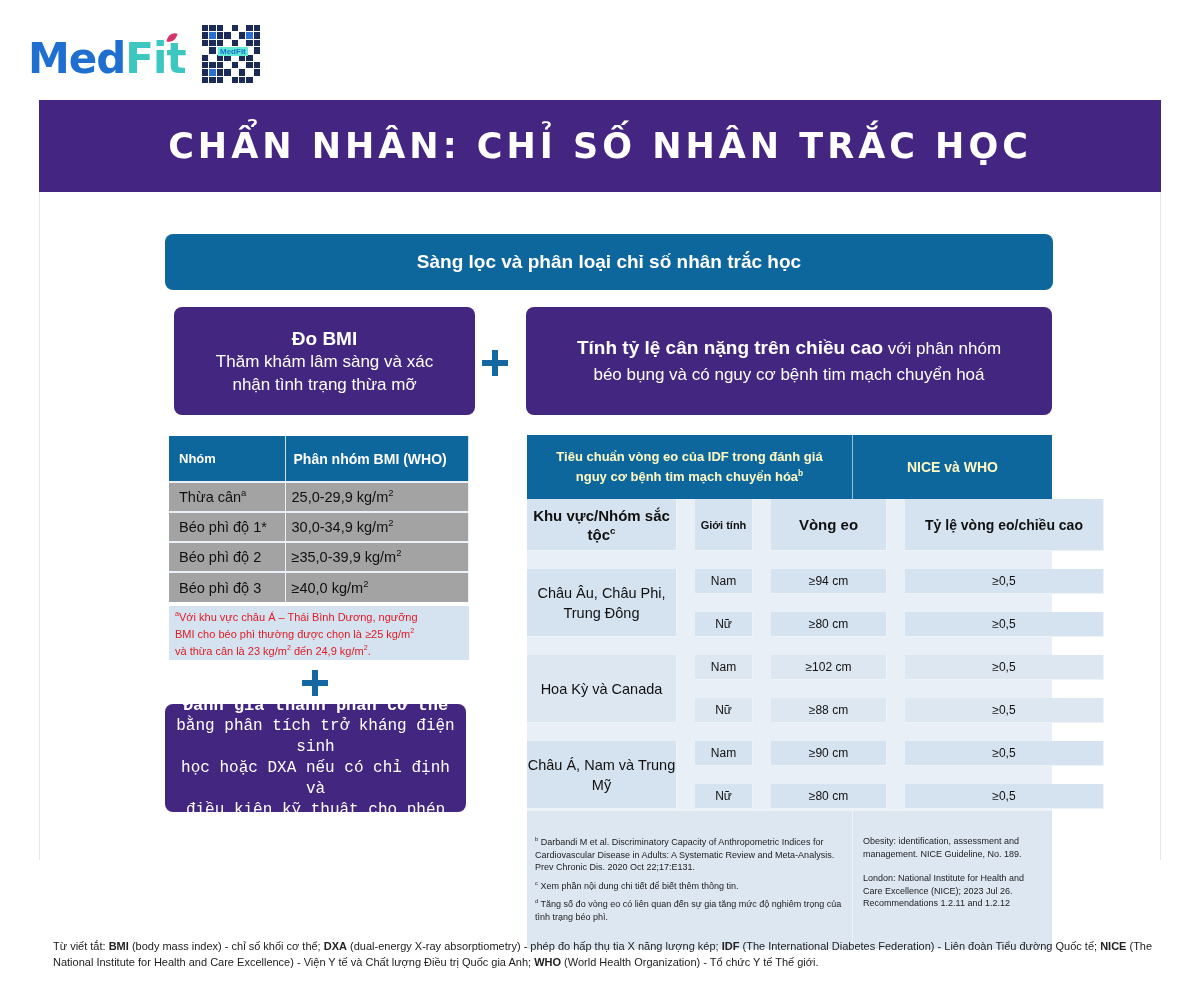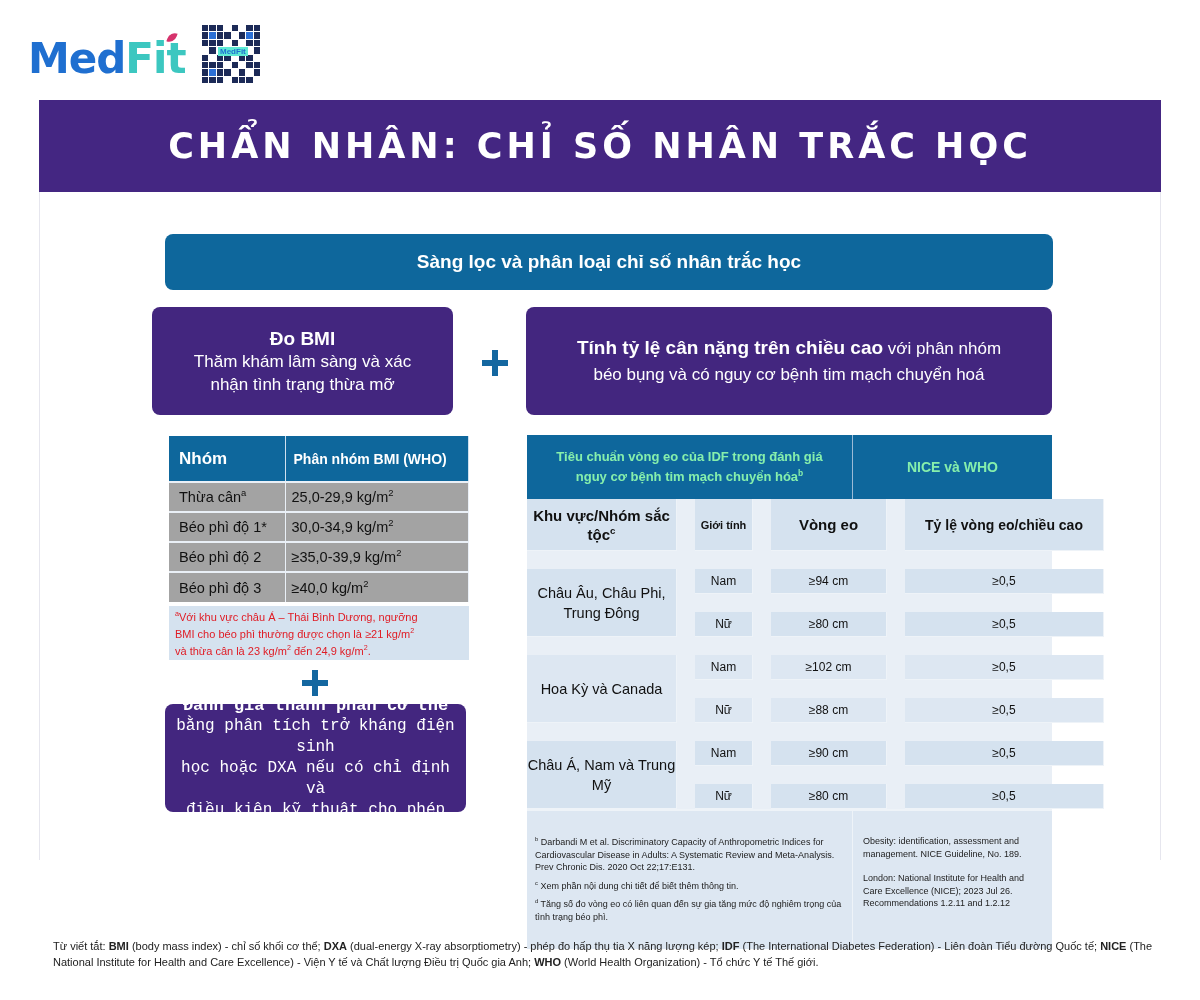--- a/index.html
+++ b/index.html
@@ -19,44 +19,44 @@
 
   
   .frame { position: absolute; left: 39px; top: 100px; width: 1122px; height: 760px; border-left: 1px solid #e6e6ee; border-right: 1px solid #e6e6ee; }
   .title-band { position: absolute; left: 39px; top: 100px; width: 1122px; height: 92px; background: #442682; display: flex; align-items: center; justify-content: center; }
   .title-band h1 { color: #fff; font-family: "DejaVu Sans", sans-serif; font-weight: bold; font-size: 35px; letter-spacing: 4px; }
 
   
   .screen-banner { position: absolute; left: 165px; top: 234px; width: 888px; height: 56px; background: #0e679c; border-radius: 8px; display: flex; align-items: center; justify-content: center; color: #fff; font-size: 19px; font-weight: bold; }
 
   .purple-box { position: absolute; background: #43267f; border-radius: 8px; color: #fff; text-align: center; display: flex; flex-direction: column; justify-content: center; }
-  .bmi-box { left: 152px; top: 307px; width: 301px; height: 108px; font-size: 17px; line-height: 23px; }
+  .bmi-box { left: 174px; top: 307px; width: 301px; height: 108px; font-size: 17px; line-height: 23px; }
   .bmi-box .b { font-weight: bold; font-size: 19px; }
   .waist-box { left: 526px; top: 307px; width: 526px; height: 108px; font-size: 17px; line-height: 26px; }
   .waist-box b { font-size: 19px; }
   .body-box { left: 165px; top: 704px; width: 301px; height: 108px; font-size: 16px; line-height: 21px; padding: 4px 8px; font-family: Liberation Mono, monospace; }
   .body-box .b { font-weight: bold; font-size: 17px; }
 
   .plus { position: absolute; width: 26px; height: 26px; }
   .plus::before, .plus::after { content: ""; position: absolute; background: #1467a0; }
   .plus::before { left: 10px; top: 0; width: 6px; height: 26px; }
   .plus::after { left: 0; top: 10px; width: 26px; height: 6px; }
 
   
   .bmi-table { position: absolute; left: 169px; top: 436px; width: 300px; border-collapse: collapse; font-size: 14.5px; }
   .bmi-table th { background: #0e679c; color: #fff; text-align: left; height: 46px; padding-left: 10px; font-weight: bold; border-right: 1px solid #cfe0ef; }
-  .bmi-table th.h1 { font-size: 17px; width: 116px; }
+  .bmi-table th.h1 { font-size: 13px; width: 116px; }
   .bmi-table th.h2 { font-size: 14px; padding-left: 8px; }
   .bmi-table td { background: #a3a3a3; height: 30px; padding-left: 10px; border-top: 2px solid #eaf0f7; border-right: 1px solid #eaf0f7; }
   .bmi-table td.v { padding-left: 6px; }
   .bmi-note { position: absolute; left: 169px; top: 606px; width: 300px; height: 54px; background: #d5e2ef; color: #e01b24; font-size: 11px; line-height: 17px; padding: 3px 6px; }
 
   
   .idf { position: absolute; left: 527px; top: 435px; width: 525px; }
-  .idf-head { display: flex; height: 64px; background: #0e679c; color: #86efac; font-weight: bold; }
+  .idf-head { display: flex; height: 64px; background: #0e679c; color: #fef9c3; font-weight: bold; }
   .idf-head .l { width: 326px; display: flex; align-items: center; justify-content: center; text-align: center; font-size: 13px; line-height: 20px; border-right: 1px solid #9bbbd6; }
   .idf-head .r { flex: 1; display: flex; align-items: center; justify-content: center; font-size: 14px; }
   .grid { display: grid; grid-template-columns: 150px 58px 116px 199px; background: #e9eff6; gap: 18px; }
   .cell { display: flex; align-items: center; justify-content: center; text-align: center; background: #d5e2ef; font-size: 12px; border-right: 1px solid #eef3f8; border-bottom: 1px solid #eef3f8; }
   .cell.sub { height: 52px; font-weight: bold; font-size: 14px; }
   .cell.sub.small { font-size: 11px; }
   .cell.sub.big { font-size: 15px; }
   .cell.val { height: 25px; }
   .cell.region { font-size: 14.5px; line-height: 20px; }
   .cell.alt { background: #dde7f2; }
@@ -186,21 +186,21 @@
       <td class="v"><span>≥35,0-39,9 kg/m</span><sup>2</sup></td>
     </tr>
     <tr>
       <td><span>Béo phì độ 3</span></td>
       <td class="v"><span>≥40,0 kg/m</span><sup>2</sup></td>
     </tr>
   </tbody>
 </table>
 <div class="bmi-note">
   <div><sup>a</sup><span>Với khu vực châu Á – Thái Bình Dương, ngưỡng</span></div>
-  <div><span>BMI cho béo phì thường được chọn là ≥21 kg/m</span><sup>2</sup></div>
+  <div><span>BMI cho béo phì thường được chọn là ≥25 kg/m</span><sup>2</sup></div>
   <div><span>và thừa cân là 23 kg/m</span><sup>2</sup><span> đến 24,9 kg/m</span><sup>2</sup><span>.</span></div>
 </div>
 
 <div class="plus" style="left:302px; top:670px;"></div>
 
 <div class="purple-box body-box">
   <div class="b">Đánh giá thành phần cơ thể</div>
   <div>bằng phân tích trở kháng điện sinh</div>
   <div>học hoặc DXA nếu có chỉ định và</div>
   <div>điều kiện kỹ thuật cho phép</div>

